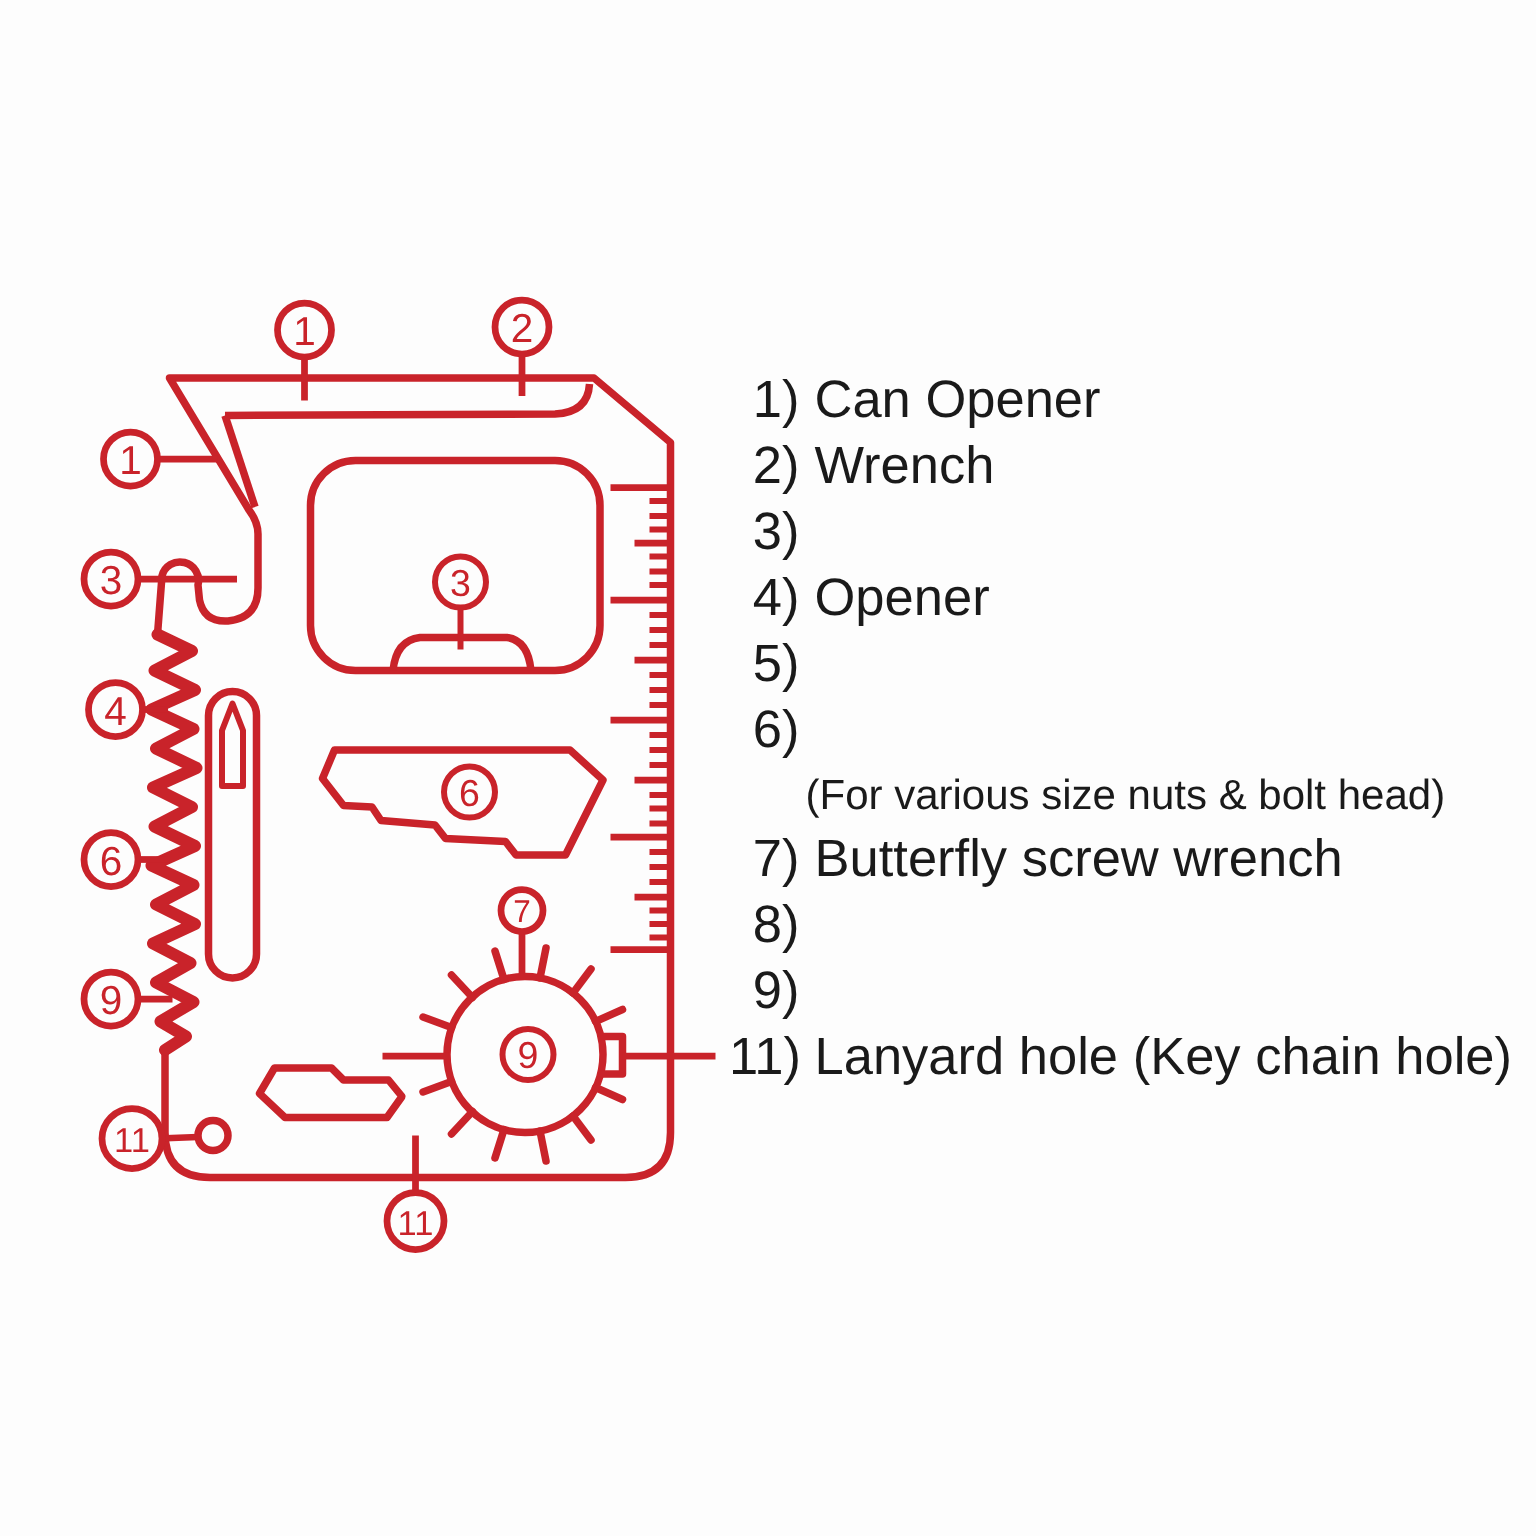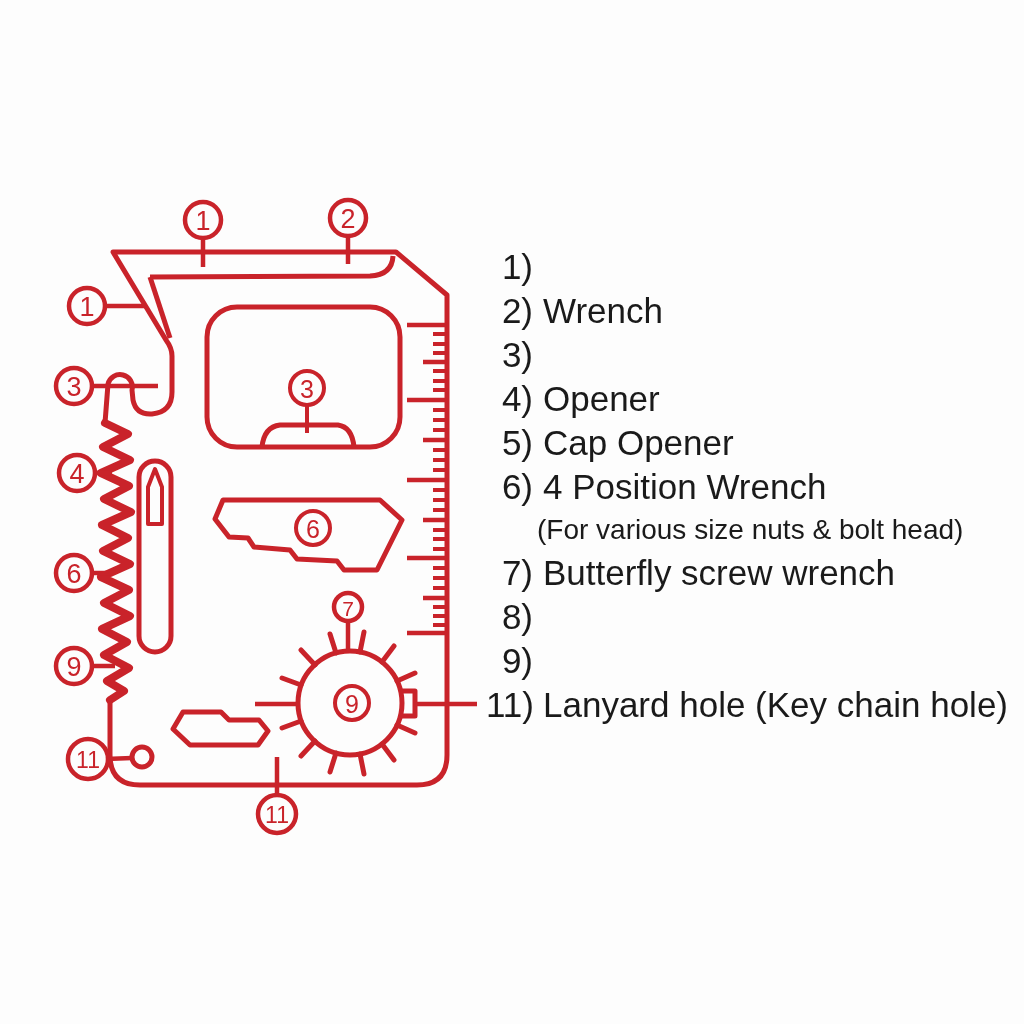--- a/index.html
+++ b/index.html
@@ -130,39 +130,38 @@
       <g>
         <circle class="red-stroke" stroke-width="4" fill="#fdfdfd" cx="352" cy="703" r="17"></circle>
         <text class="callout-num" x="352" y="704" font-size="25">9</text>
       </g>
     </g>
   </svg>
 
   <div class="legend">
     <div class="legend-row">
       <span class="num">1)</span>
+      <span class="lbl">Can Opener</span>
     </div>
     <div class="legend-row">
       <span class="num">2)</span>
       <span class="lbl">Wrench</span>
     </div>
     <div class="legend-row">
       <span class="num">3)</span>
     </div>
     <div class="legend-row">
       <span class="num">4)</span>
       <span class="lbl">Opener</span>
     </div>
     <div class="legend-row">
       <span class="num">5)</span>
-      <span class="lbl">Cap Opener</span>
     </div>
     <div class="legend-row">
       <span class="num">6)</span>
-      <span class="lbl">4 Position Wrench</span>
     </div>
     <div class="legend-row note">
       <span class="num"></span>
       <span class="lbl">(For various size nuts &amp; bolt head)</span>
     </div>
     <div class="legend-row">
       <span class="num">7)</span>
       <span class="lbl">Butterfly screw wrench</span>
     </div>
     <div class="legend-row">

